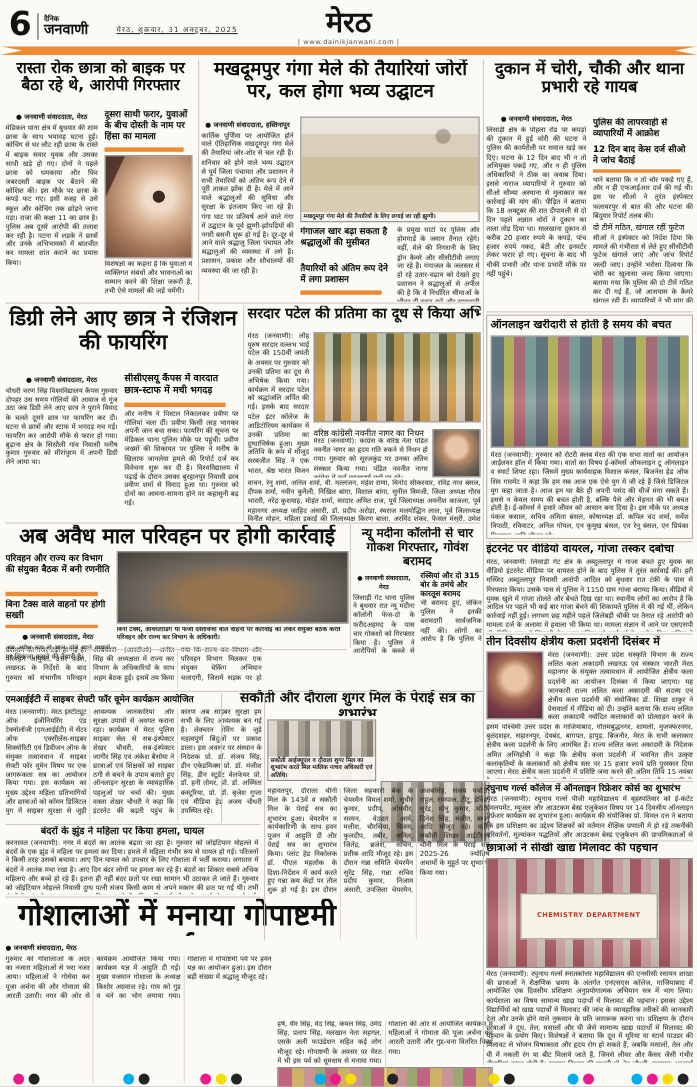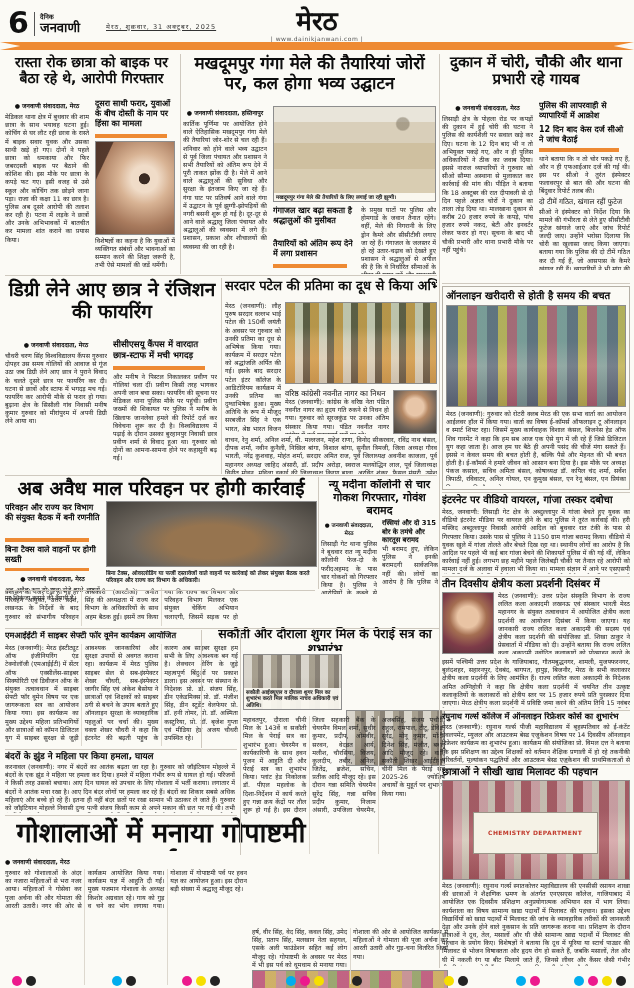--- a/index.html
+++ b/index.html
@@ -114,21 +114,21 @@
     <div style="position:absolute;left:90px;top:152px;width:82px;">
       <div class="sub" style="height:30px;">गंगाजल खार बढ़ा सकता है श्रद्धालुओं की मुसीबत</div>
       <div class="sub" style="height:22px;margin-top:3px;">तैयारियों को अंतिम रूप देने में लगा प्रशासन</div>
       <div class="obar" style="width:74px;"></div>
     </div>
     <div class="body" style="position:absolute;left:178px;top:152px;width:75px;height:68px;">के प्रमुख घाटों पर पुलिस और होमगार्ड के जवान तैनात रहेंगे। वहीं, मेले की निगरानी के लिए ड्रोन कैमरे और सीसीटीवी लगाए जा रहे हैं। गंगाजल के जलस्तर में हो रहे उतार-चढ़ाव को देखते हुए प्रशासन ने श्रद्धालुओं से अपील की है कि वे निर्धारित सीमाओं के भीतर ही स्नान करें और सावधानी बरतें। स्थानीय ग्रामीणों और दुकानदारों में मेले को लेकर खासा उत्साह है।</div>
   </div>
 
   <div class="abs" style="left:442px;top:54px;width:188px;height:220px;">
     <div class="hl" style="font-size:15px;height:44px;">दुकान में चोरी, चौकी और थाना प्रभारी रहे गायब</div>
-    <div class="cols" style="margin-top:3px;">
+    <div class="cols" style="margin-top:3px;align-items:flex-end;">
       <div style="width:91px;">
         <div class="byline">● जनवाणी संवाददाता, मेरठ</div>
         <div class="body" style="height:160px;">लिसाड़ी क्षेत्र के पोहला रोड पर कपड़ों की दुकान में हुई चोरी की घटना ने पुलिस की कार्यशैली पर सवाल खड़े कर दिए। घटना के 12 दिन बाद भी न तो अभियुक्त पकड़े गए, और न ही पुलिस अधिकारियों ने ठीक का जवाब दिया। इससे नाराज व्यापारियों ने गुरुवार को सीओ सौम्या अस्थाना से मुलाकात कर कार्रवाई की मांग की। पीड़ित ने बताया कि 18 अक्टूबर की रात दीपावली से दो दिन पहले अज्ञात चोरों ने दुकान का ताला तोड़ दिया था। मालखाना दुकान से करीब 20 हजार रुपये के कपड़े, पांच हजार रुपये नकद, बेटी और इनवर्टर लेकर फरार हो गए। सूचना के बाद भी चौकी प्रभारी और थाना प्रभारी मौके पर नहीं पहुंचे।</div>
       </div>
       <div style="width:91px;">
         <div class="sub" style="height:22px;">पुलिस की लापरवाही से व्यापारियों में आक्रोश</div>
         <div class="sub" style="height:20px;margin-top:2px;">12 दिन बाद केस दर्ज सीओ ने जांच बैठाई</div>
         <div class="obar" style="width:80px;"></div>
         <div class="body" style="height:40px;">थाने बताया कि न तो चोर पकड़े गए हैं, और न ही एफआईआर दर्ज की गई थी। इस पर सीओ ने तुरंत इंस्पेक्टर फलावरपुर से बात की और घटना की बिंदुवार रिपोर्ट तलब की।</div>
         <div class="boldline">दो टीमें गठित, खंगाल रहीं फुटेज</div>
@@ -196,21 +196,21 @@
       </div>
     </div>
   </div>
 
   <div class="abs" style="left:5px;top:631px;width:233px;height:118px;">
     <div class="hl hl-left" style="font-size:8.2px;height:11px;white-space:nowrap;">एमआईईटी में साइबर सेफ्टी फॉर वूमेन कार्यक्रम आयोजित</div>
     <div class="body c3" style="height:102px;margin-top:2px;">मेरठ (जनवाणी): मेरठ इंस्टीट्यूट ऑफ इंजीनियरिंग एंड टेक्नोलॉजी (एमआईईटी) में सेंटर ऑफ एक्सीलेंस-साइबर सिक्योरिटी एवं डिवीजन ऑफ के संयुक्त तत्वावधान में साइबर सेफ्टी फॉर वूमेन विषय पर एक जागरूकता सत्र का आयोजन किया गया। इस कार्यक्रम का मुख्य उद्देश्य महिला प्रतिभागियों और छात्राओं को कॉमन डिजिटल युग में साइबर सुरक्षा से जुड़ी आवश्यक जानकारियां और सुरक्षा उपायों से अवगत कराना रहा। कार्यक्रम में मेरठ पुलिस साइबर सेल से सब-इंस्पेक्टर शेखर चौधरी, सब-इंस्पेक्टर जागीर सिंह एवं अंकेश बैसोया ने छात्राओं एवं शिक्षकों को साइबर ठगी से बचने के उपाय बताते हुए ऑनलाइन सुरक्षा के व्यावहारिक पहलुओं पर चर्चा की। मुख्य वक्ता शेखर चौधरी ने कहा कि इंटरनेट की बढ़ती पहुंच के कारण अब साइबर सुरक्षा हम सभी के लिए आवश्यक बन गई है। लेक्चरन शेरिंग के जुड़े महत्वपूर्ण बिंदुओं पर प्रकाश डाला। इस अवसर पर संस्थान के निदेशक प्रो. डॉ. संजय सिंह, डीन एकेडमिक्स प्रो. डॉ. मंजीश सिंह, डीन स्टूडेंट वेलफेयर प्रो. डॉ. हनी तोमर, प्रो. डॉ. अस्मिता कस्टूरिया, प्रो. डॉ. बृजेश गुप्ता एवं मीडिया हेड अजय चौधरी उपस्थित रहे।</div>
   </div>
 
   <div class="abs" style="left:5px;top:751px;width:230px;height:64px;">
-    <div class="hl hl-left" style="font-size:8.8px;height:11px;white-space:nowrap;">बंदरों के झुंड ने महिला पर किया हमला, घायल</div>
+    <div class="hl hl-left" style="font-size:8.8px;height:11px;white-space:nowrap;margin-left:32px;">बंदरों के झुंड ने महिला पर किया हमला, घायल</div>
     <div class="body" style="height:50px;margin-top:1px;">करनावल (जनवाणी): नगर में बंदरों का आतंक बढ़ता जा रहा है। गुरुवार को जॉइंटियान मोहल्ले में बंदरों के एक झुंड ने महिला पर हमला कर दिया। हमले में महिला गंभीर रूप से घायल हो गई। परिजनों ने किसी तरह उसको बचाया। आए दिन घायल को उपचार के लिए गोशाला में भर्ती कराया। लगातार में बंदरों ने आतंक मचा रखा है। आए दिन बंदर लोगों पर हमला कर रहे हैं। बंदरों का शिकार सबसे अधिक महिलाएं और बच्चे हो रहे हैं। इतना ही नहीं बंदर छतों पर रखा सामान भी उठाकर ले जाते हैं। गुरुवार को जॉइंटियान मोहल्ले निवासी दुग्ध पत्नी संजय किसी काम से अपने मकान की छत पर गई थी। तभी बंदरों के झुंड ने उस पर हमला कर दिया। हमले में महिला गिर गई और चोट लगने से घायल हो गई। महिला की चीख पुकार सुनकर परिजन दौड़े और किसी तरह उसे बंदरों से बचाकर उसकी जान बचाई। इसके बाद घायल को उपचार के लिए सीएचसी में भर्ती कराया।</div>
   </div>
 
   <div class="abs" style="left:205px;top:627px;width:240px;height:24px;">
     <div class="hl" style="font-size:12.5px;height:24px;">सकौती और दौराला शुगर मिल के पेराई सत्र का शुभारंभ</div>
   </div>
   <div class="photo ph-mill abs" style="left:243px;top:654px;width:99px;height:56px;">
     <div class="photocap">सकौती आईक्यूएल व दौराला शुगर मिल का शुभारंभ करते मिल मालिक नाचव अधिकारी एवं अतिथि।</div>
   </div>
   <div class="photo ph-mill abs" style="left:346px;top:654px;width:99px;height:56px;"></div>

